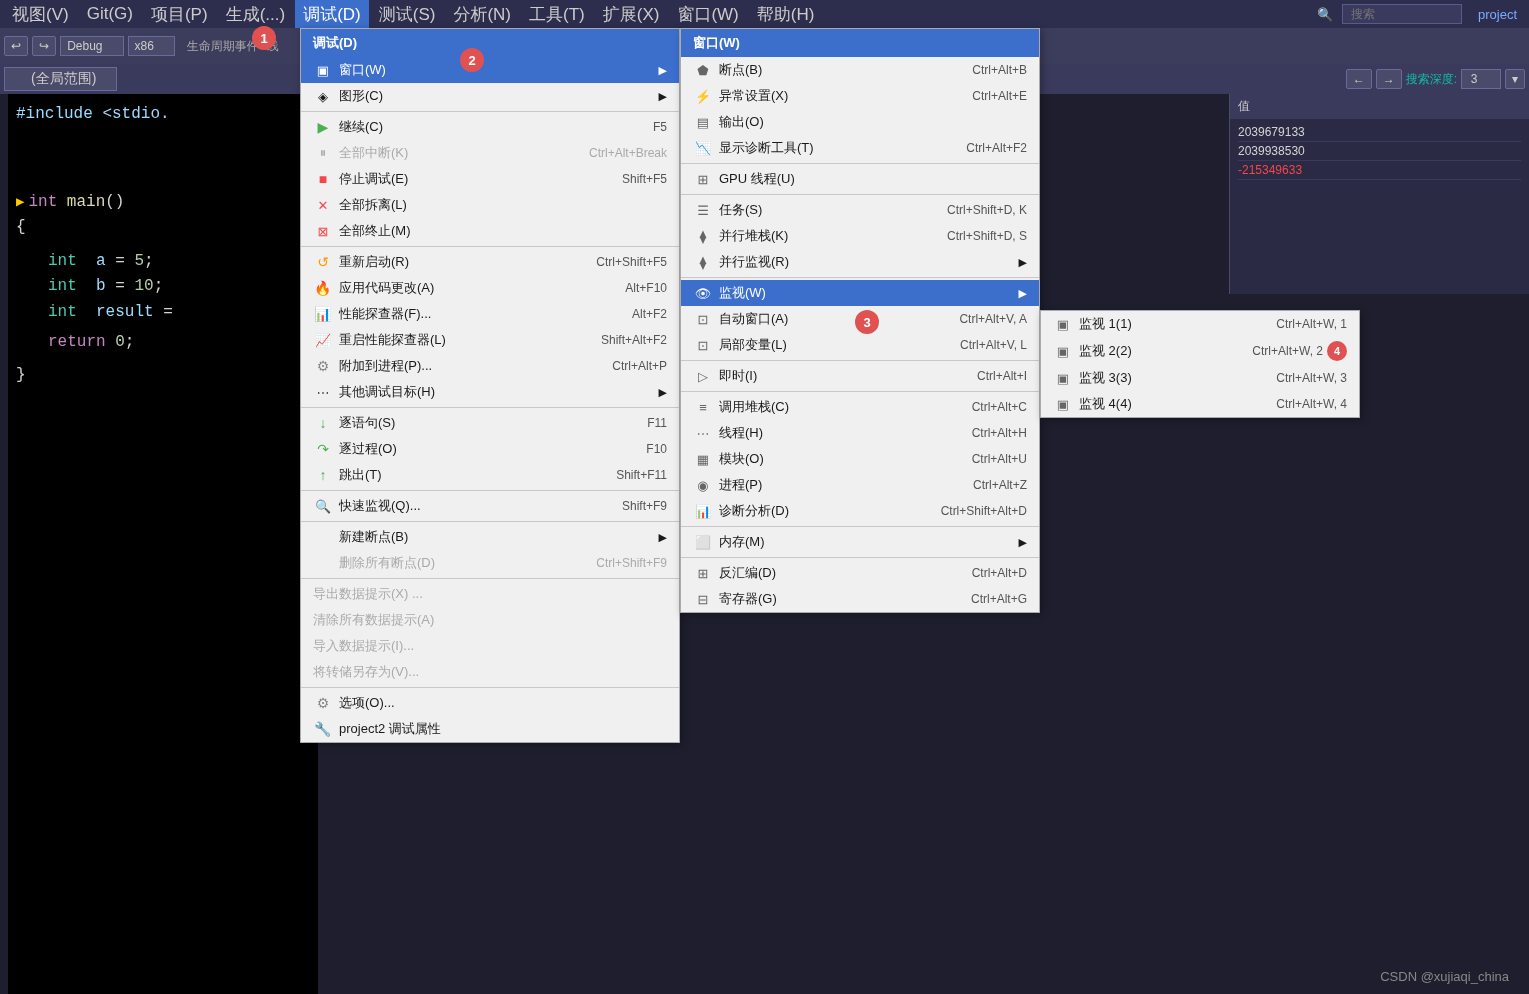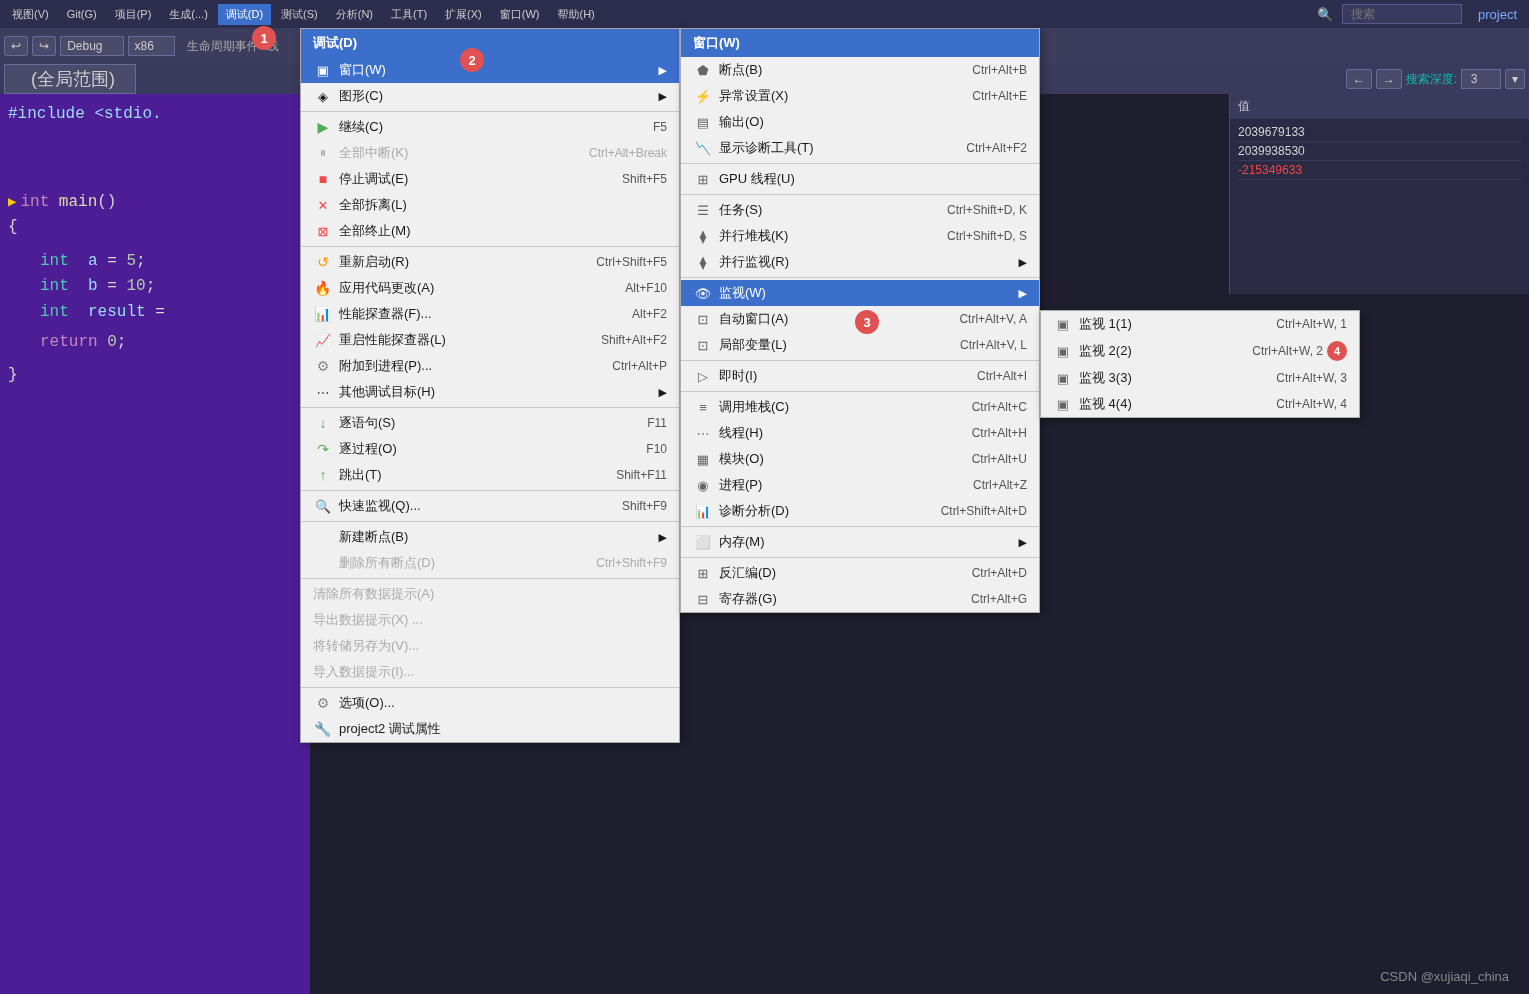--- a/index.html
+++ b/index.html
@@ -28,21 +28,21 @@
       background: #2d2d4e;
       display: flex;
       align-items: center;
       padding: 0 4px;
       gap: 2px;
       z-index: 10;
     }
     .menu-item {
       padding: 3px 8px;
       color: #ccc;
-      font-size: 11px;
+      font-size: 17px;
       cursor: pointer;
       white-space: nowrap;
     }
     .menu-item:hover, .menu-item.active {
       background: #4a4a7a;
       color: #fff;
     }
     .menu-item.active {
       background: #3c6fcc;
     }
@@ -101,24 +101,24 @@
       display: flex;
       align-items: center;
       padding: 0 4px;
       gap: 4px;
       z-index: 10;
     }
 
     
     .code-area {
       position: absolute;
-      top: 94px; left: 0;
+      top: 94px; left: 8px;
       width: 310px;
       bottom: 0;
-      background: #4c1d95;
+      background: #000000;
       overflow: hidden;
     }
     .code-content {
       padding: 8px 8px;
       font-family: 'Courier New', monospace;
       font-size: 16px;
       line-height: 1.6;
       color: #d4d4d4;
     }
     .code-line {
@@ -343,21 +343,21 @@
 <div class="toolbar">
   <span class="toolbar-btn">↩</span>
   <span class="toolbar-btn">↪</span>
   <span class="toolbar-dropdown">Debug</span>
   <span class="toolbar-dropdown">x86</span>
   <span style="color:#aaa; margin-left:8px; font-size:12px;">生命周期事件</span>
   <span style="color:#aaa; margin-left:4px; font-size:12px;">线</span>
 </div>
 
 <div class="toolbar2">
-  <span class="toolbar-dropdown" style="font-size:18px;padding-left:26px;">(全局范围)</span>
+  <span class="toolbar-dropdown" style="font-size:14px;padding-left:26px;">(全局范围)</span>
   <span style="margin-left:auto; display:flex; align-items:center; gap:4px;">
     <span class="toolbar-btn">←</span>
     <span class="toolbar-btn">→</span>
     <span style="color:#14b8a6; font-size:12px;">搜索深度:</span>
     <input class="toolbar-dropdown" style="width: 40px; text-align: center;" value="3">
     <span class="toolbar-btn">▾</span>
   </span>
 </div>
 
 <div class="code-area">
@@ -528,33 +528,33 @@
     </div>
 
     <div class="menu-row disabled">
       <span class="icon"></span>
       <span class="label">删除所有断点(D)</span>
       <span class="shortcut">Ctrl+Shift+F9</span>
     </div>
     <div class="menu-separator"></div>
 
     <div class="menu-row disabled">
+      <span class="label">导出数据提示(X) ...</span>
+    </div>
+
+    <div class="menu-row disabled">
       <span class="label">清除所有数据提示(A)</span>
     </div>
 
     <div class="menu-row disabled">
-      <span class="label">导出数据提示(X) ...</span>
+      <span class="label">导入数据提示(I)...</span>
     </div>
 
     <div class="menu-row disabled">
       <span class="label">将转储另存为(V)...</span>
-    </div>
-
-    <div class="menu-row disabled">
-      <span class="label">导入数据提示(I)...</span>
     </div>
     <div class="menu-separator"></div>
 
     <div class="menu-row">
       <span class="icon icon-gear">⚙</span>
       <span class="label">选项(O)...</span>
     </div>
 
     <div class="menu-row">
       <span class="icon icon-wrench">🔧</span>

